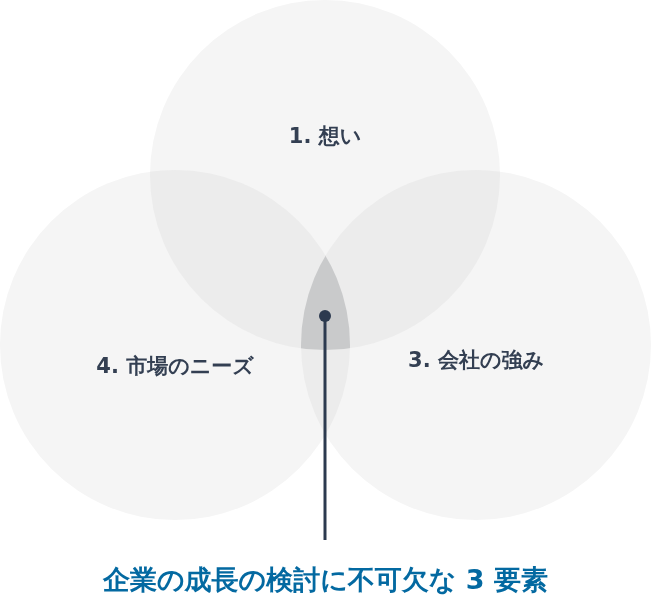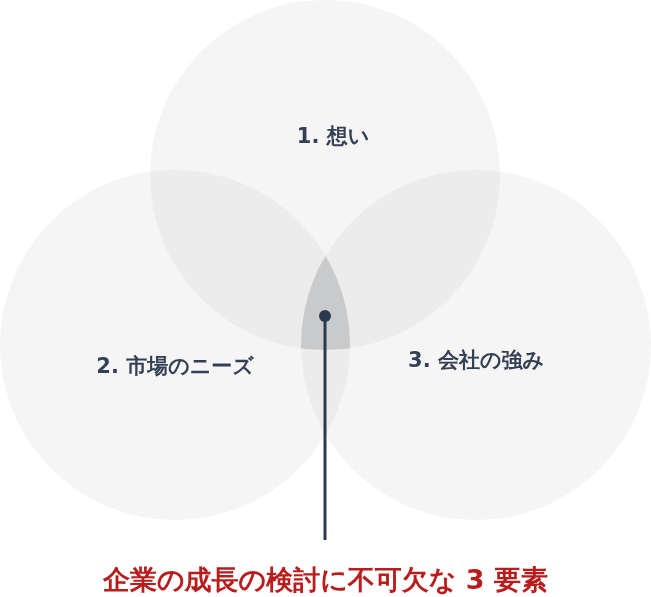--- a/index.html
+++ b/index.html
@@ -2,21 +2,21 @@
 <html><head>
 <meta charset="utf-8">
 <style>
   html, body { margin:0; padding:0; background:#ffffff; }
   body { width:651px; height:597px; position:relative; overflow:hidden;
          font-family:"DejaVu Sans","Liberation Sans",sans-serif; }
   svg.venn { position:absolute; left:0; top:0; }
   .label { position:absolute; color:#333f52; font-weight:bold; font-size:21px;
            white-space:nowrap; transform:translate(-50%,-50%); }
   .caption { position:absolute; left:50%; top:580px; transform:translate(-50%,-50%);
-             color:#b91c1c; font-weight:bold; font-size:27px; white-space:nowrap; }
+             color:#0369a1; font-weight:bold; font-size:27px; white-space:nowrap; }
 </style>
 </head>
 <body>
 
 <svg class="venn" width="651" height="597" viewBox="0 0 651 597">
   <defs>
     <clipPath id="clipTop">
         <circle cx="325" cy="175" r="175"></circle>
       </clipPath>
     <clipPath id="clipLeft">
@@ -40,16 +40,16 @@
 
   <g clip-path="url(#clipTop)">
     <g clip-path="url(#clipLeft)">
       <circle cx="476" cy="345" r="175" fill="#c9cacb"></circle>
     </g>
   </g>
   <line x1="325" y1="316" x2="325" y2="540" stroke="#2c3a4f" stroke-width="3"></line>
   <circle cx="325" cy="316" r="6" fill="#2c3a4f"></circle>
 </svg>
 
-<div class="label" style="left:325px; top:136px;margin-left:8px;">1. 想い</div>
-<div class="label" style="left:175px; top:366px;">2. 市場のニーズ</div>
+<div class="label" style="left:325px; top:136px;">1. 想い</div>
+<div class="label" style="left:175px; top:366px;">4. 市場のニーズ</div>
 <div class="label" style="left:476px; top:360px;">3. 会社の強み</div>
 <div class="caption">企業の成長の検討に不可欠な 3 要素</div>
 
 </body></html>

